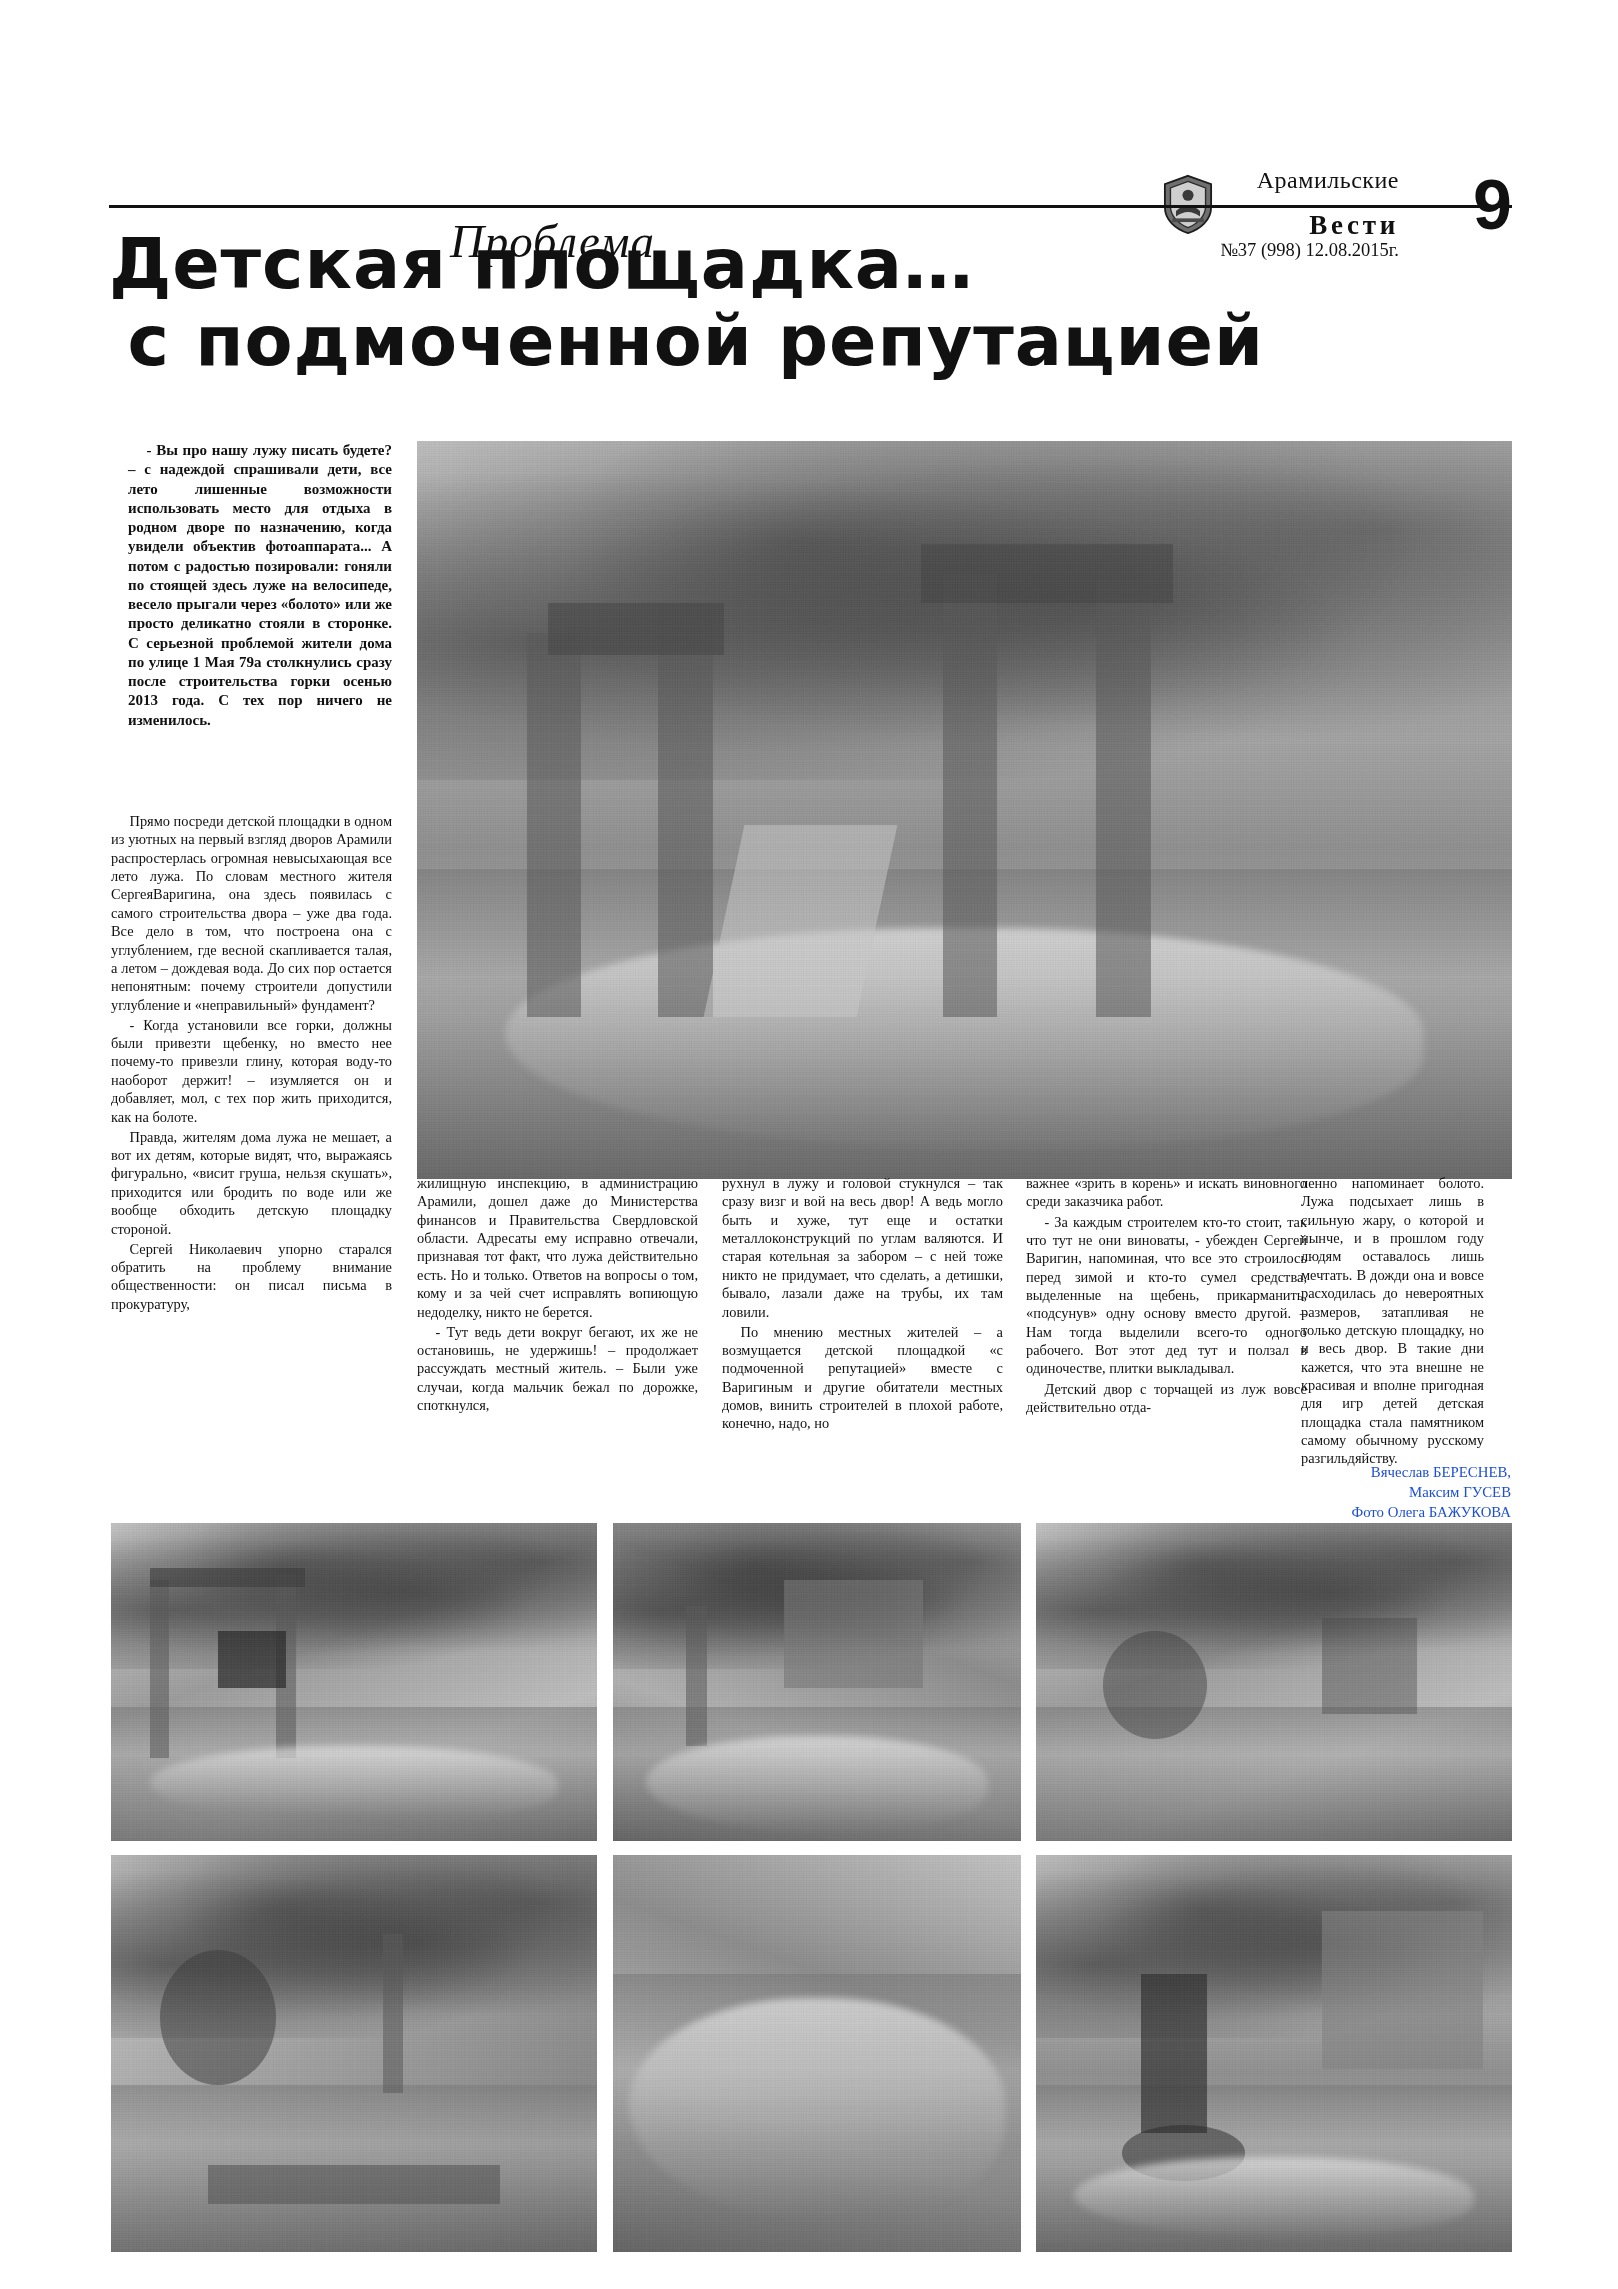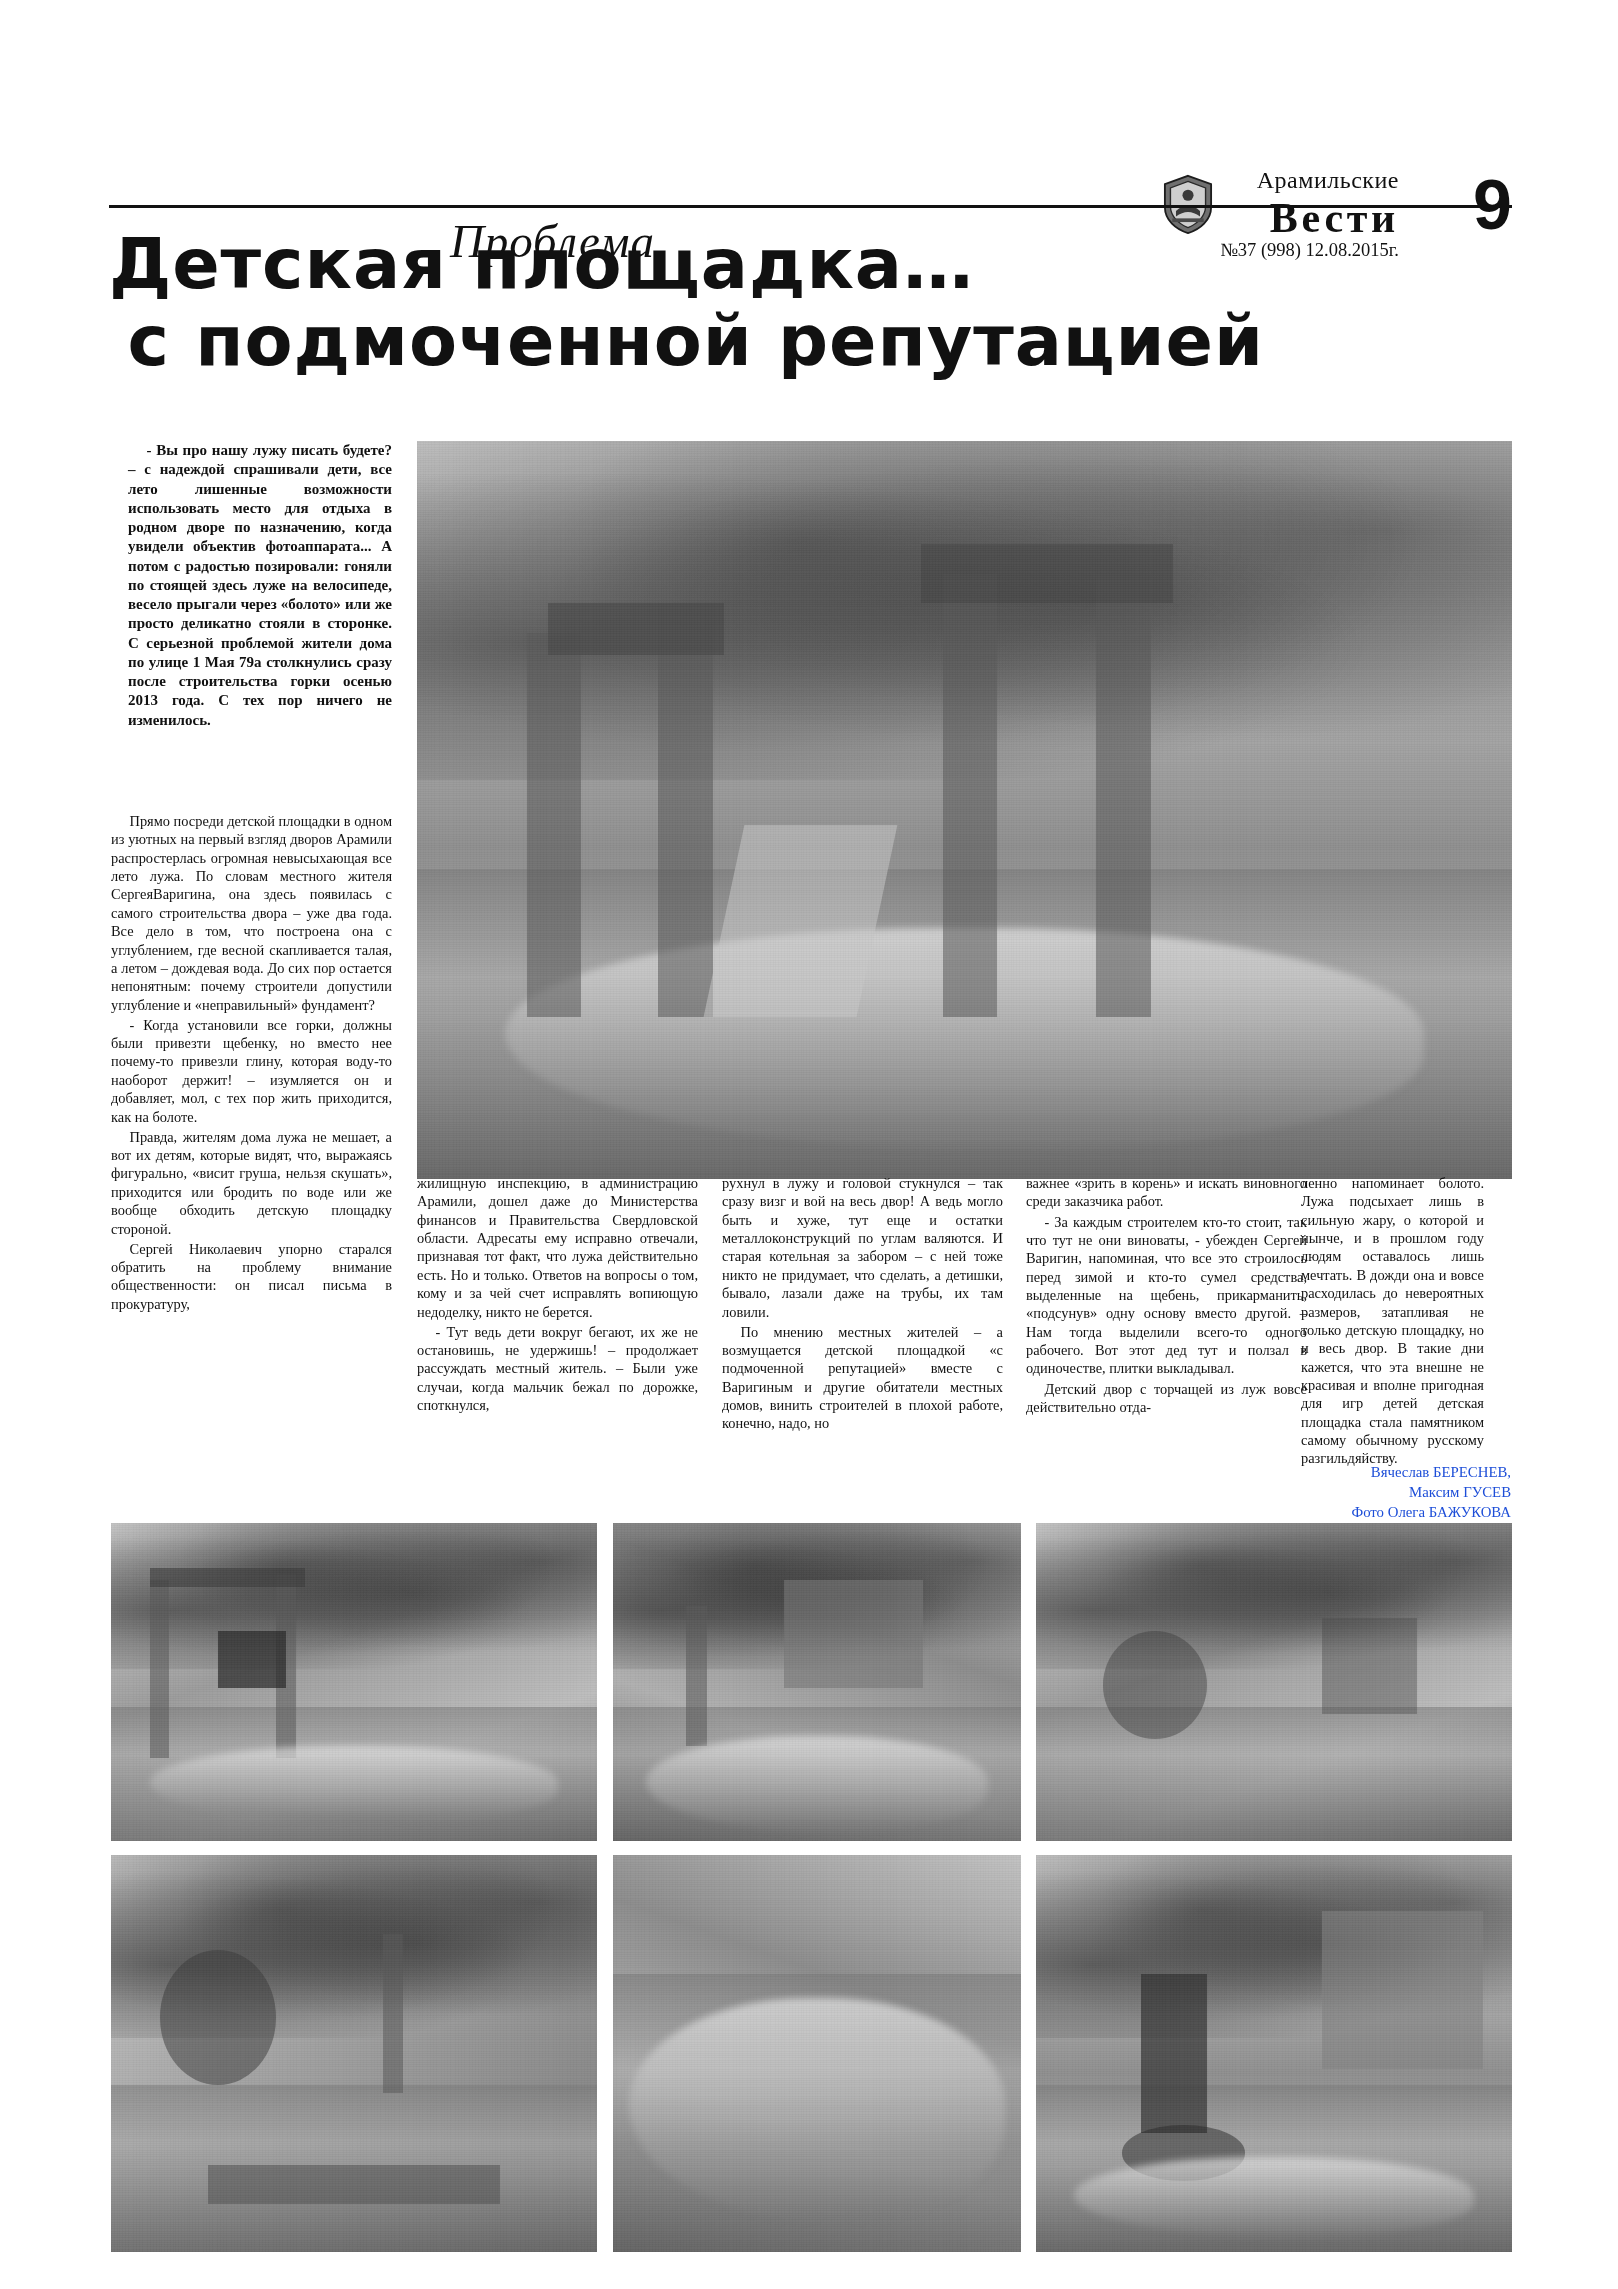--- a/index.html
+++ b/index.html
@@ -64,25 +64,25 @@
     line-height: 1;
   }
   .logo-line1 {
     font-family: "Liberation Serif", serif;
     font-size: 24px;
     letter-spacing: 0.5px;
     color: #111;
   }
   .logo-line2 {
     font-family: "Liberation Serif", serif;
-    font-size: 42px;
+    font-size: 27px;
     font-weight: bold;
     letter-spacing: 3.7px;
     color: #111;
-    margin-top: 5px;
+    margin-top: 20px;
   }
   .issue-line {
     position: absolute;
     right: 113px;
     top: 72px;
     width: 240px;
     text-align: right;
     font-family: "Liberation Serif", serif;
     font-size: 18.5px;
     color: #111;

